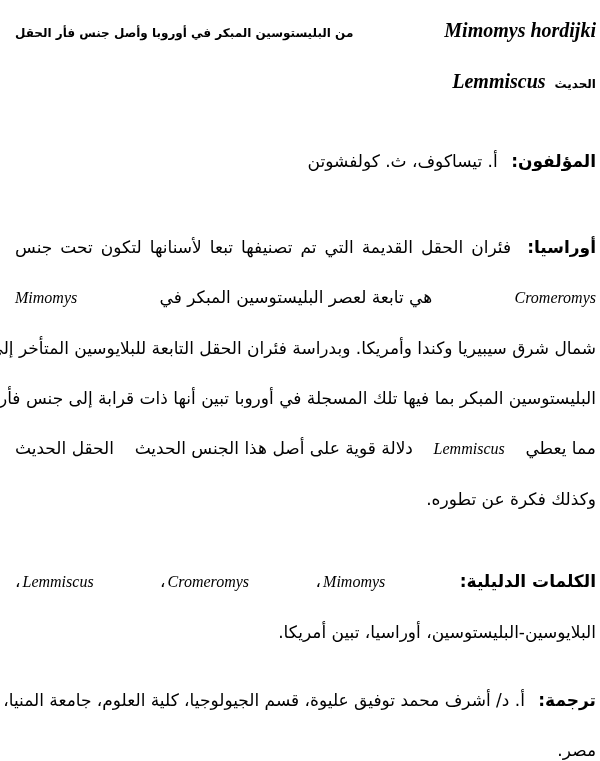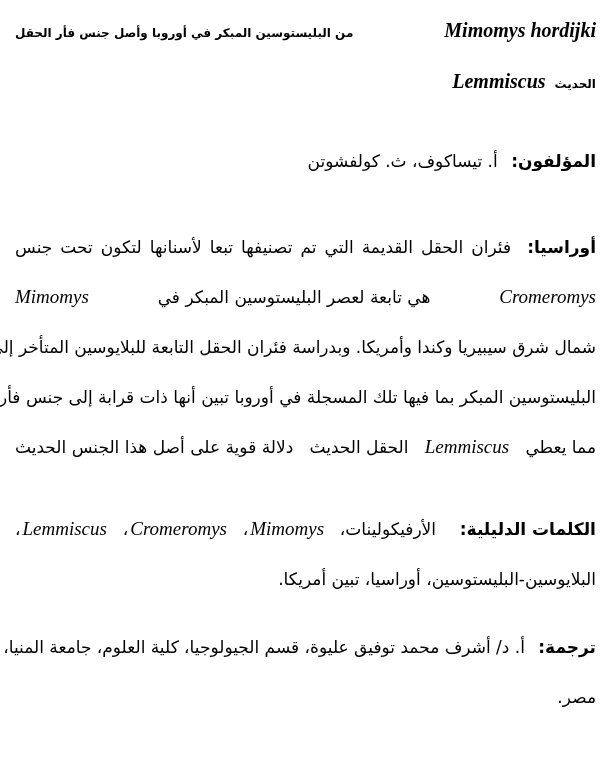--- a/index.html
+++ b/index.html
@@ -8,21 +8,21 @@
     box-sizing:border-box;padding:6px 4px 0 15px;overflow:hidden;
     font-family:"DejaVu Sans",sans-serif;font-size:17px;
   }
   .line{line-height:50px;white-space:nowrap;}
   .title .line{line-height:48px;}
   .title{font-weight:bold;}
   .title .ar{font-size:12px;font-weight:bold;}
   .ar{direction:rtl;unicode-bidi:isolate;font-family:"DejaVu Sans",sans-serif;}
   .latin{
     font-family:"Liberation Serif","DejaVu Serif",serif;
-    font-style:italic;font-size:19px;direction:ltr;unicode-bidi:isolate;
+    font-style:italic;font-size:16px;direction:ltr;unicode-bidi:isolate;
   }
   .title .latin{font-size:20px;font-weight:bold;}
   .ar-just{direction:rtl;text-align:justify;text-align-last:justify;}
   .ar-right{direction:rtl;text-align:right;}
   .mix{display:flex;justify-content:space-between;align-items:baseline;direction:ltr;}
   .mix.right{justify-content:flex-end;gap:9px;}
   .label{font-weight:bold;margin-left:8px;}
   .pair{direction:ltr;unicode-bidi:isolate;display:inline-flex;align-items:baseline;gap:2px;}
   .authors-block{margin-top:28px;}
   .abstract-block{margin-top:36px;}
@@ -62,42 +62,44 @@
       <span class="ar">هي تابعة لعصر البليستوسين المبكر في</span>
       <span class="latin">Cromeromys</span>
     </div>
     <div class="line ar-just">
       <span>شمال شرق سيبيريا وكندا وأمريكا. وبدراسة فئران الحقل التابعة للبلايوسين المتأخر إلى</span>
     </div>
     <div class="line ar-just">
       <span>البليستوسين المبكر بما فيها تلك المسجلة في أوروبا تبين أنها ذات قرابة إلى جنس فأر</span>
     </div>
     <div class="line mix">
+      <span class="ar">الحقل الحديث</span>
       <span class="ar">دلالة قوية على أصل هذا الجنس الحديث</span>
-      <span class="ar">الحقل الحديث</span>
       <span class="latin">Lemmiscus</span>
       <span class="ar">مما يعطي</span>
+    </div>
+    <div class="line ar-right">
+      <span>وكذلك فكرة عن تطوره.</span>
     </div>
   </div>
 
   <div class="keywords-block">
     <div class="line mix">
       <span class="pair">
         <span class="ar">،</span>
         <span class="latin">Lemmiscus</span>
       </span>
       <span class="pair">
         <span class="ar">،</span>
         <span class="latin">Cromeromys</span>
       </span>
       <span class="pair">
         <span class="ar">،</span>
         <span class="latin">Mimomys</span>
       </span>
-      <span class="ar">الأرفيكولينات،</span>
       <span class="ar label">الكلمات الدليلية:</span>
     </div>
     <div class="line ar-right">
       <span>البلايوسين-البليستوسين، أوراسيا، تبين أمريكا.</span>
     </div>
   </div>
 
   <div class="translation-block">
     <div class="line ar-just">
       <span class="label">ترجمة:</span>

